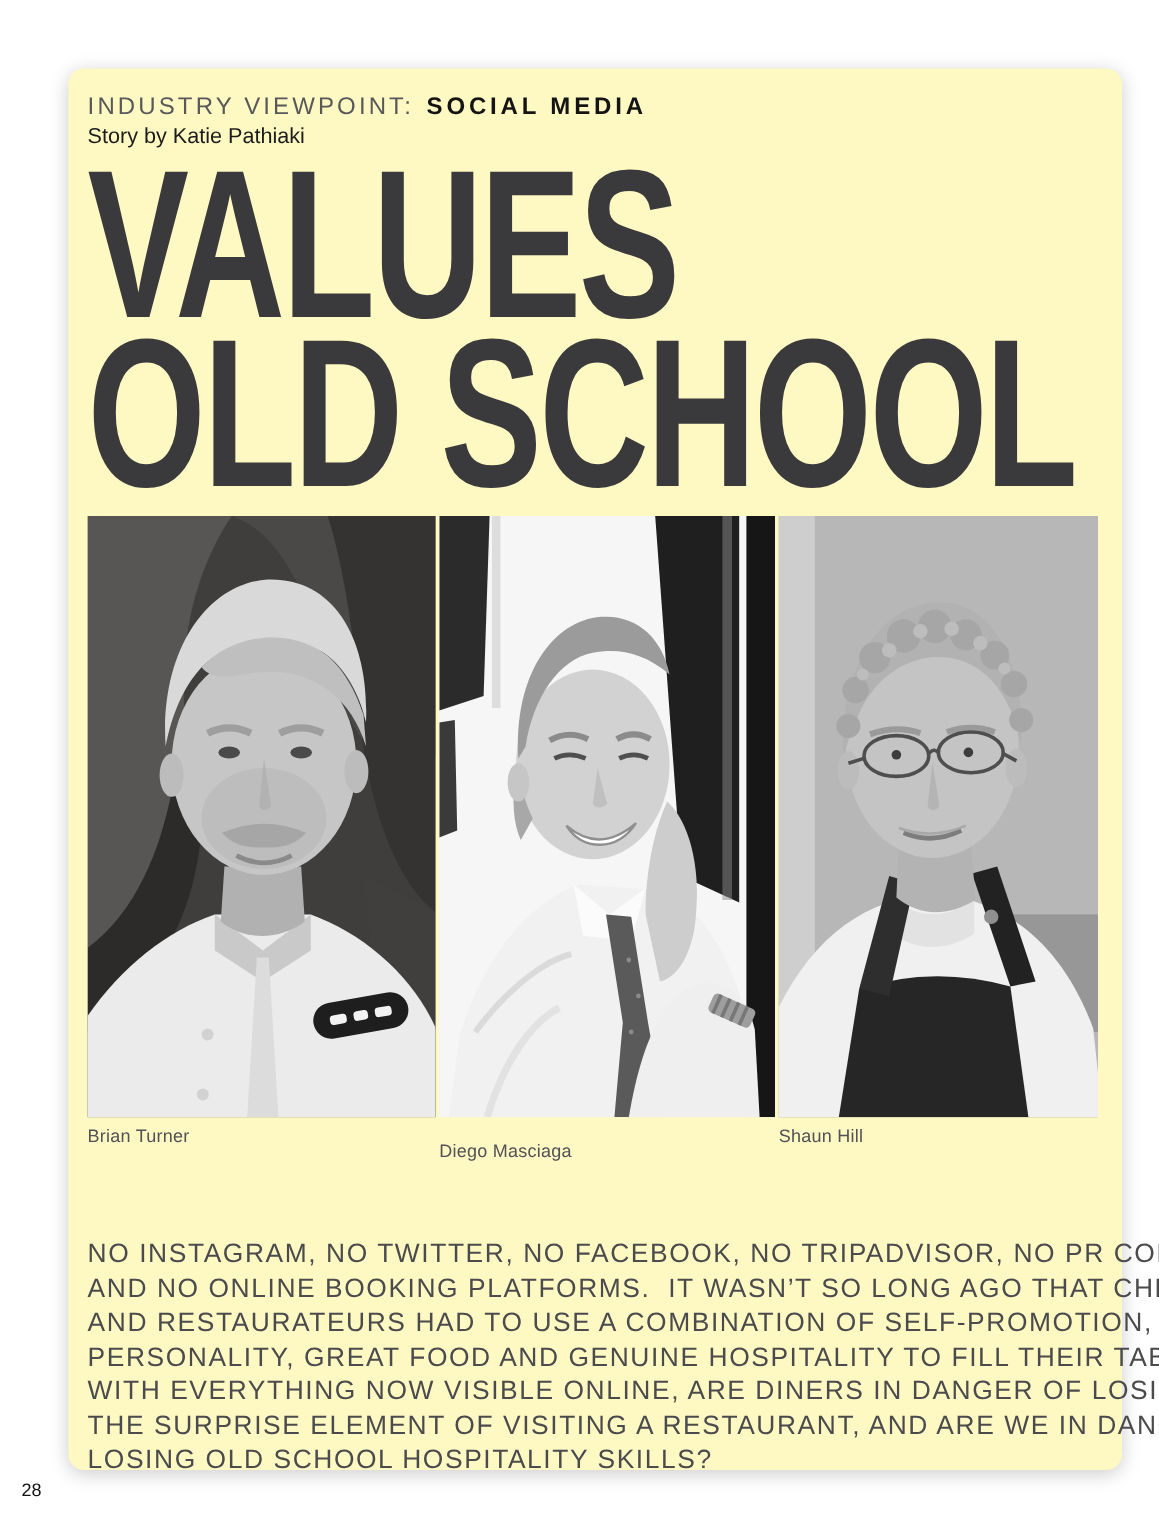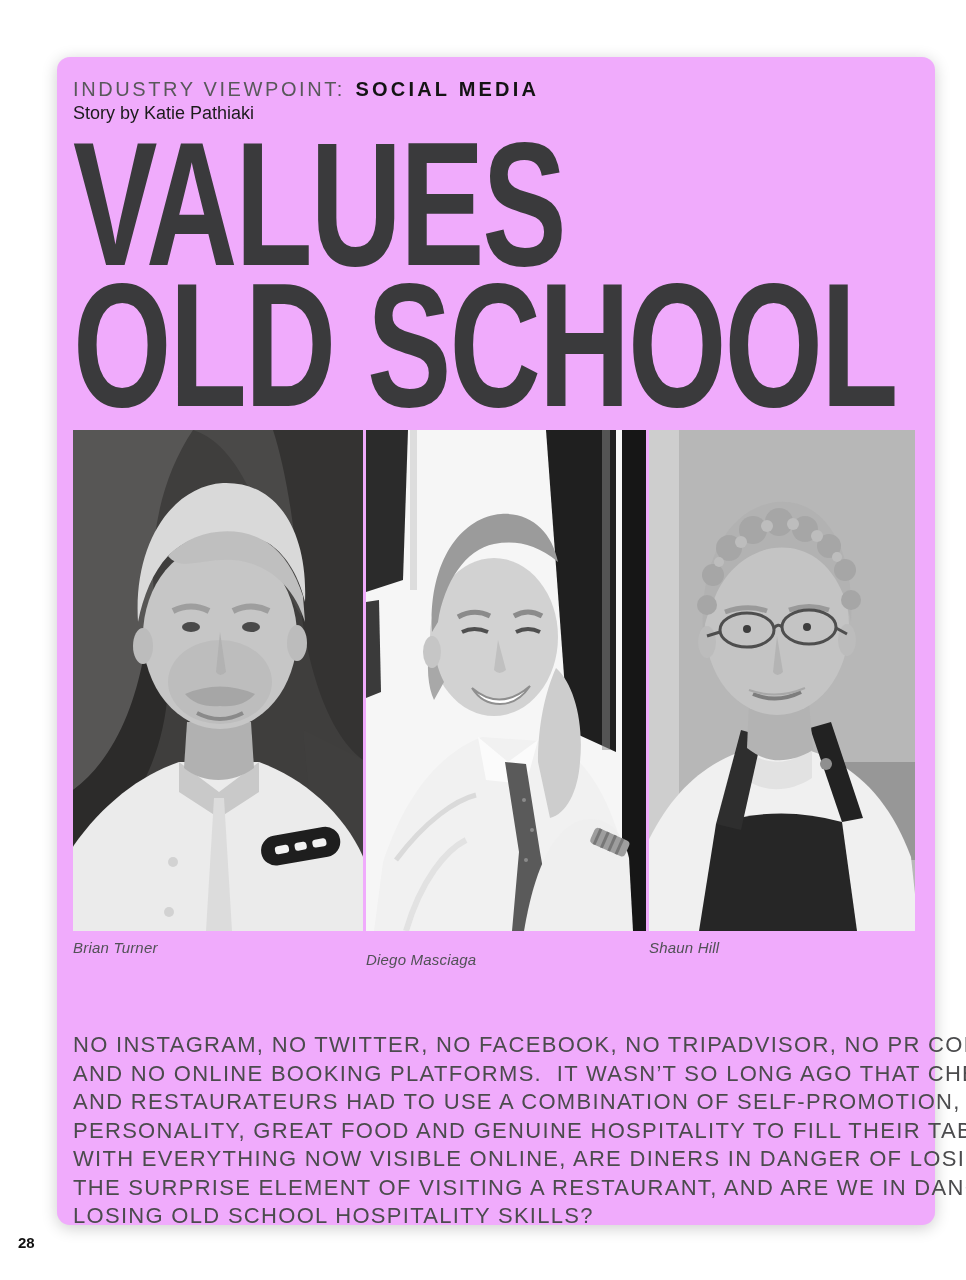--- a/index.html
+++ b/index.html
@@ -8,21 +8,21 @@
     background:#ffffff;
     font-family:"Liberation Sans", sans-serif;
     position:relative;
     overflow:hidden;
   }
   .page { position:absolute; inset:0; width:966px; height:1280px; }
 
   .card {
     position:absolute; left:57px; top:57px;
     width:878px; height:1168px;
-    background:#f0abfc;
+    background:#fef9c3;
     border-radius:13px;
     box-shadow:0 3px 16px rgba(0,0,0,0.20);
     padding:20px 16px 0 16px;
     box-sizing:border-box;
   }
 
   
   .kicker-row { white-space:nowrap; line-height:24px; height:24px; }
   .kicker {
     font-size:20px; font-weight:400; color:#58585a;
@@ -52,40 +52,40 @@
   }
 
   
   .photo-row { margin-top:14px; display:flex; gap:3px; height:501px; }
   .photo { height:501px; overflow:hidden; background:#888; }
   .photo svg { display:block; }
   .photo-1 { width:290px; }
   .photo-2 { width:280px; background:#f6f6f6; }
   .photo-3 { width:266px; }
 
-  .caption-row { display:flex; margin-top:8px; line-height:18px;font-style:italic; }
+  .caption-row { display:flex; margin-top:8px; line-height:18px; }
   .caption {
     font-size:15px; color:#515156; letter-spacing:0.2px;
   }
   .caption-1 { width:293px; }
   .caption-2 { width:283px;margin-top:12px; }
   .caption-3 { width:266px; }
 
   
   .body-par {
     margin-top:62px;
     font-size:22px; line-height:28.5px;
     letter-spacing:1.3px;
     color:#4b4b4d;
     white-space:pre;
   }
 
   .page-number {
     position:absolute; left:18px; top:1234px;
-    font-size:15px; font-weight:700; color:#111111;
+    font-size:15px; font-weight:400; color:#111111;
   }
 </style>
 </head>
 <body>
 
 <div class="page">
   <div class="card">
 
     <div class="kicker-row">
       <span class="kicker">INDUSTRY VIEWPOINT:</span>

